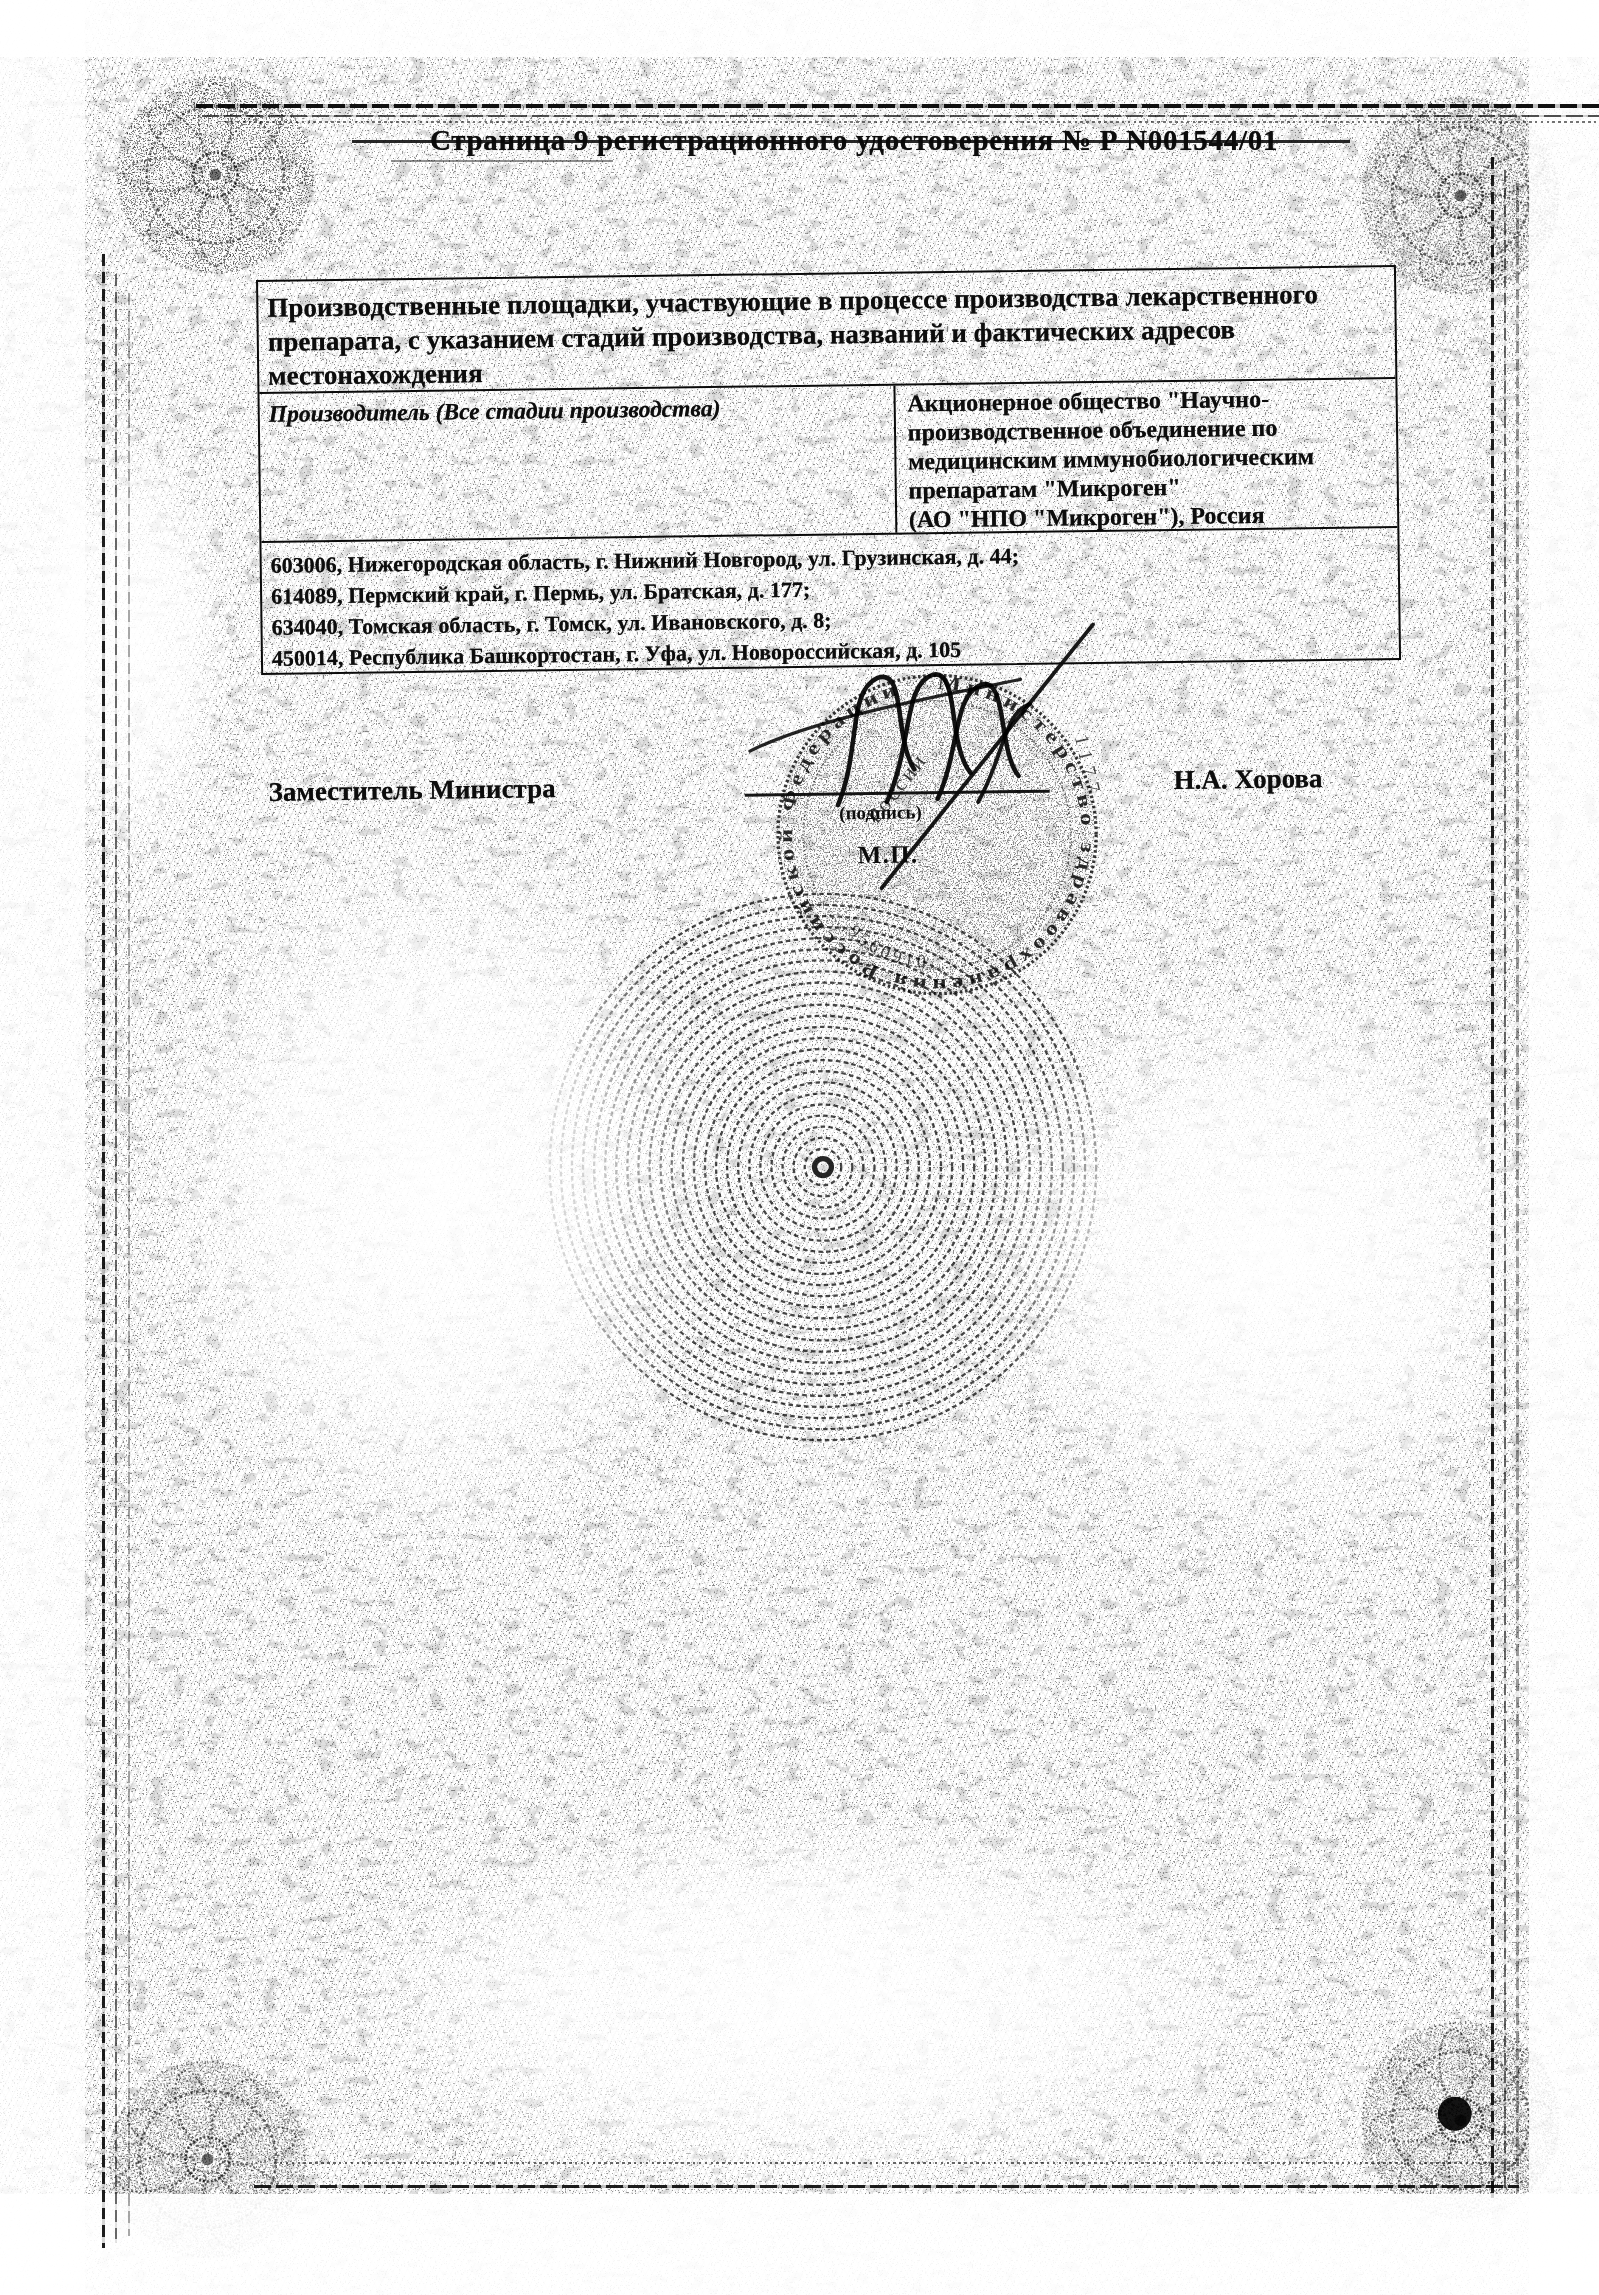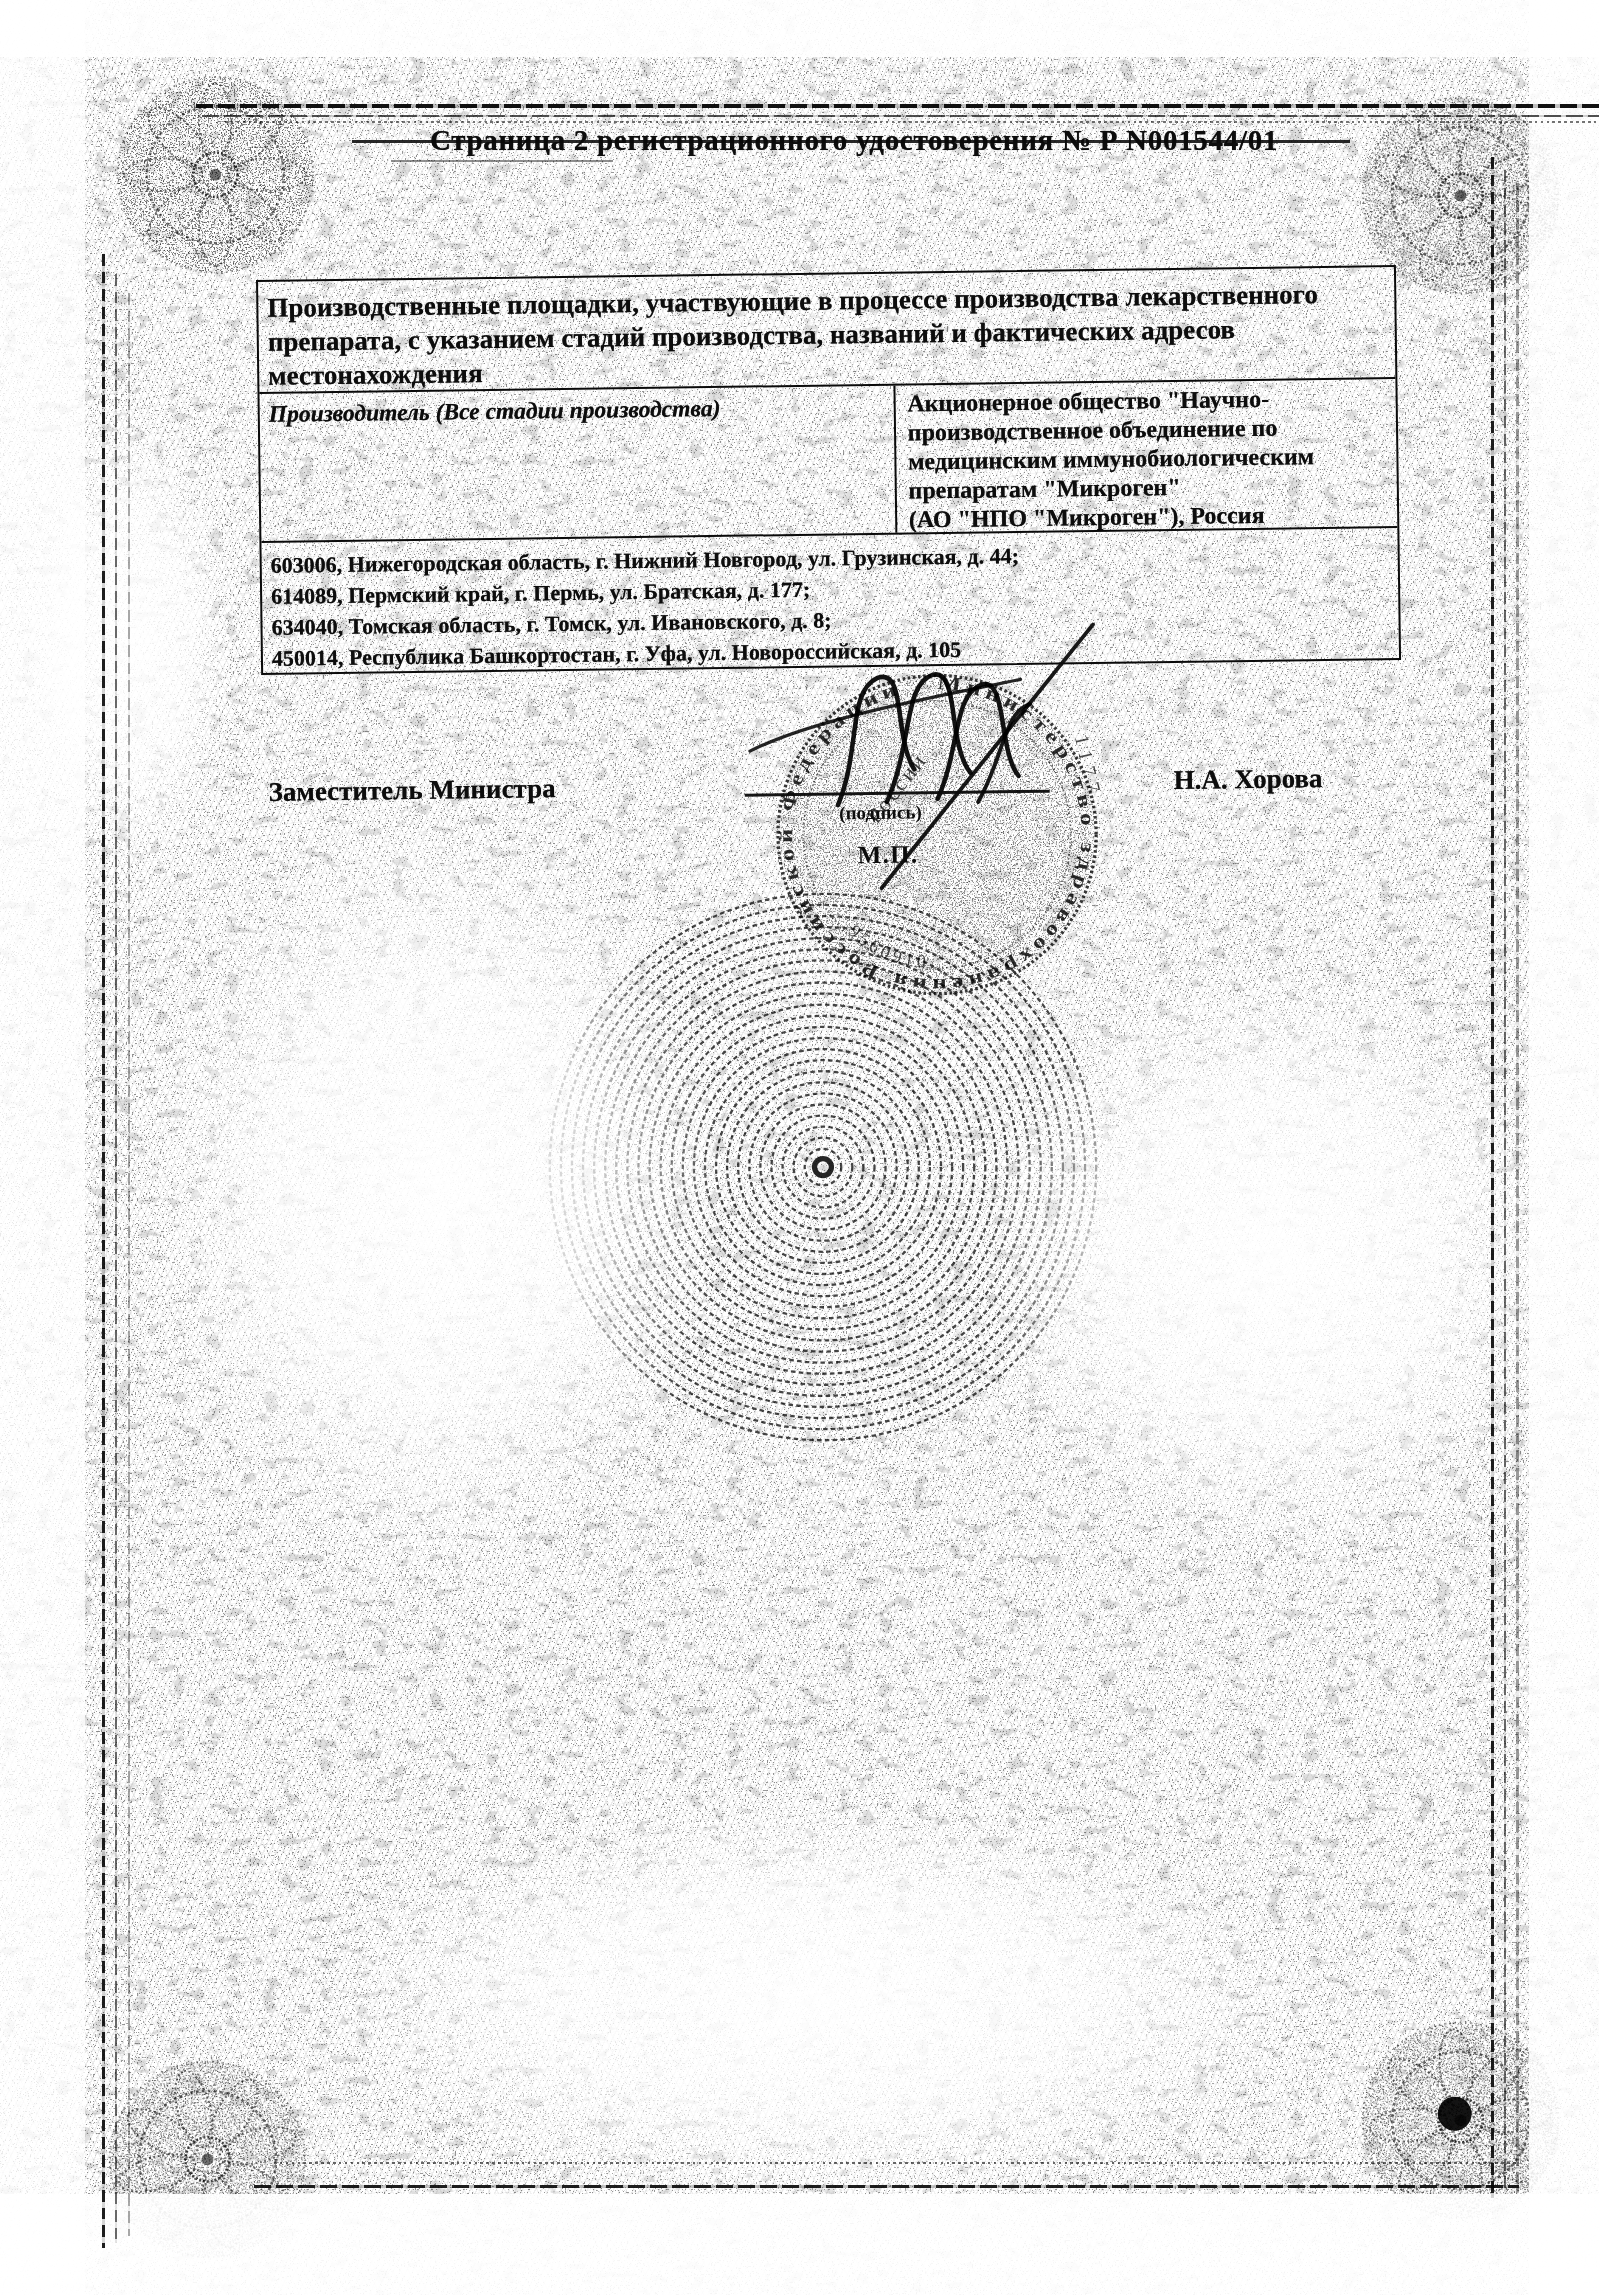--- a/index.html
+++ b/index.html
@@ -210,21 +210,21 @@
   <div class="abs rule-h dotted" style="left:225px;top:121px;width:1374px;height:2px;opacity:.55"></div>
   <div class="abs rule-v" style="left:102px;top:254px;width:3.3px;height:1994px;opacity:.9"></div>
   <div class="abs rule-v" style="left:115px;top:274px;width:2px;height:1969px;opacity:.6"></div>
   <div class="abs rule-v" style="left:128px;top:293px;width:2px;height:1943px;opacity:.35"></div>
   <div class="abs rule-v" style="left:1491px;top:157px;width:3.3px;height:2041px;opacity:.9"></div>
   <div class="abs rule-v" style="left:1504px;top:170px;width:2px;height:2022px;opacity:.6"></div>
   <div class="abs rule-v" style="left:1516px;top:183px;width:2.6px;height:2009px;opacity:.4"></div>
   <div class="abs rule-h dotted" style="left:274px;top:2162px;width:1242px;height:2px;opacity:.6"></div>
   <div class="abs rule-h" style="left:254px;top:2185px;width:1265px;height:3.3px;opacity:.9"></div>
 
-  <div id="page-header" class="abs">Страница 2 регистрационного удостоверения № Р N001544/01</div>
+  <div id="page-header" class="abs">Страница 9 регистрационного удостоверения № Р N001544/01</div>
   <div id="header-strike" class="abs"></div>
   <div id="header-underseg" class="abs"></div>
 
   <div id="tilt">
 
     <table-shim></table-shim>
     <div id="main-table">
       <div class="t-header">
           <div>Производственные площадки, участвующие в процессе производства лекарственного</div>
           <div>препарата, с указанием стадий производства, названий и фактических адресов</div>

